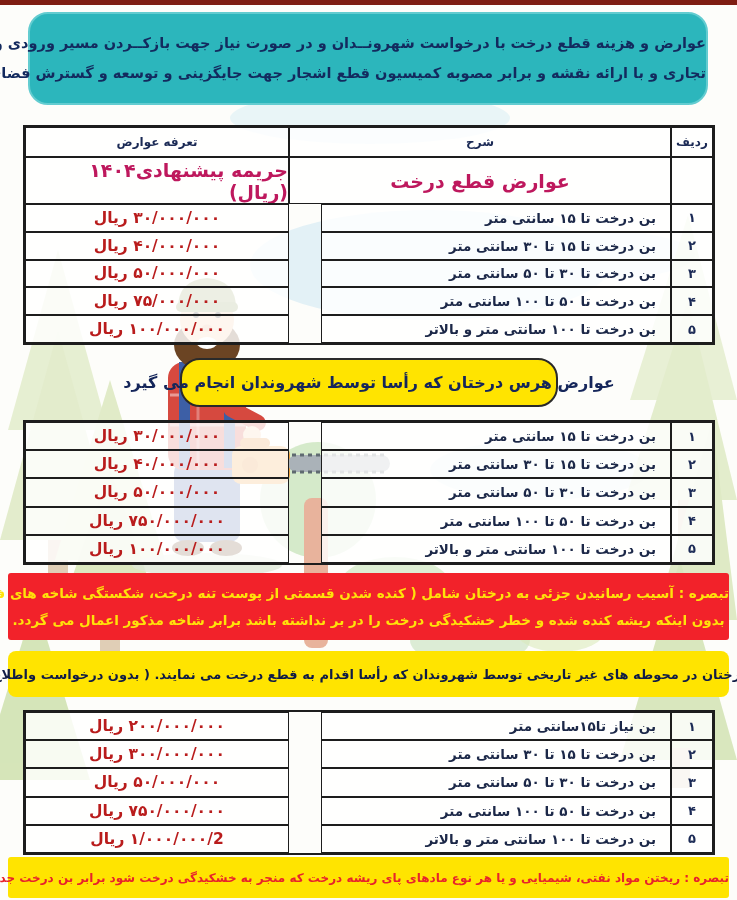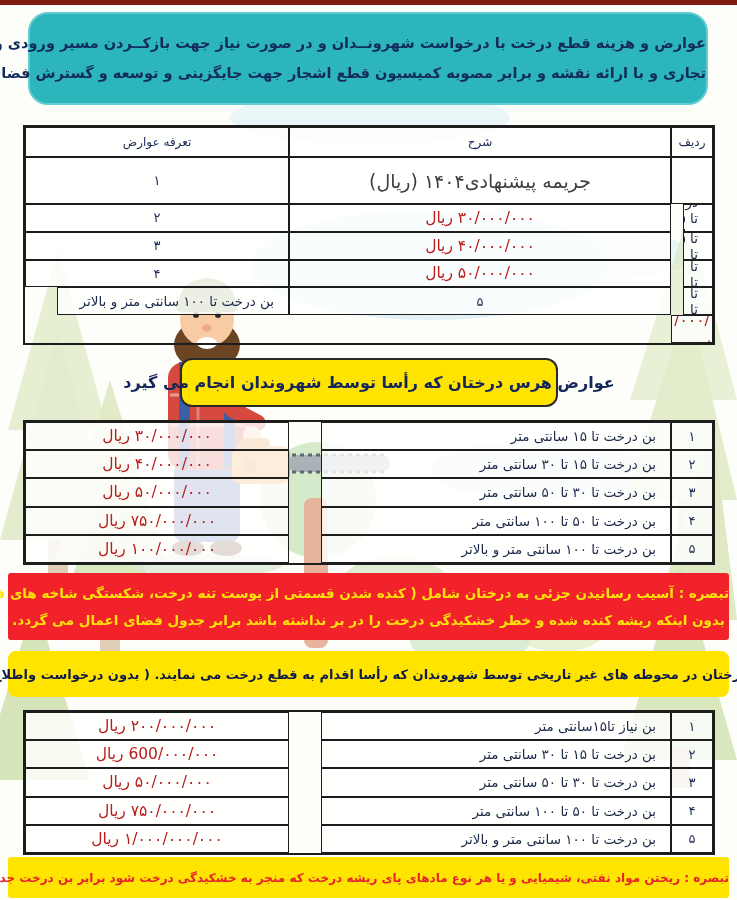--- a/index.html
+++ b/index.html
@@ -28,32 +28,32 @@
     left:23px;width:692px;box-sizing:border-box;display:grid;
     grid-template-columns:42px 382px 1fr;direction:rtl;
     border:2px solid #1d1d1d;
   }
   .tbl1{top:125px;height:220px;grid-template-rows:30px 47px repeat(5,1fr);}
   .tbl2{top:420px;height:145px;grid-template-rows:repeat(5,1fr);}
   .tbl3{top:710px;height:145px;grid-template-rows:repeat(5,1fr);}
   .cell{
     box-sizing:border-box;border:1px solid #1d1d1d;background:rgba(255,255,255,0.82);
     display:flex;align-items:center;justify-content:center;
-    color:#1b2a55;font-weight:normal;overflow:hidden;
+    color:#1b2a55;font-weight:bold;overflow:hidden;
   }
   .c-h-sm{font-size:12px;}
-  .c-h-lg{font-size:19px;color:#404040;}
+  .c-h-lg{font-size:19px;color:#be185d;}
   .c-no{font-size:13px;}
   .c-desc{justify-content:flex-start;padding:0 14px;font-size:13.5px;text-align:right;color:#1c2848;margin-left:32px;}
   .c-val{font-size:15.5px;color:#b91c1c;}
 
   
   .prune-banner{
     top:358px;left:180px;width:378px;height:49px;box-sizing:border-box;
-    background:#ffe400;border:2px solid #2a2a2a;border-radius:12px;
+    background:#ffe400;border:2px solid #2a2a2a;border-radius:20px;
     display:flex;align-items:center;justify-content:center;
     color:#15265a;font-weight:bold;font-size:16px;white-space:nowrap;
   }
 
   
   .red-note{
     top:573px;left:8px;width:721px;height:67px;box-sizing:border-box;
     background:#f2222a;border-radius:3px;
     display:flex;flex-direction:column;justify-content:center;gap:4px;
     text-align:center;color:#ffe20a;font-weight:bold;font-size:13.5px;
@@ -163,36 +163,38 @@
     <div>عوارض و هزینه قطع درخت با درخواست شهرونــدان و در صورت نیاز جهت بازکــردن مسیر ورودی واحد مسکونی</div>
     <div>تجاری و با ارائه نقشه و برابر مصوبه کمیسیون قطع اشجار جهت جایگزینی و توسعه و گسترش فضای سبز در سال ۱۴۰۴</div>
   </div>
 
   <div class="layer tbl tbl1">
     <div class="cell c-h-sm">ردیف</div>
     <div class="cell c-h-sm">شرح</div>
     <div class="cell c-h-sm">تعرفه عوارض</div>
 
     <div class="cell"></div>
+    <div class="cell c-h-lg">عوارض قطع درخت</div>
     <div class="cell c-h-lg">جریمه پیشنهادی۱۴۰۴ (ریال)</div>
 
     <div class="cell c-no">۱</div>
     <div class="cell c-desc">بن درخت تا ۱۵ سانتی متر</div>
     <div class="cell c-val">۳۰/۰۰۰/۰۰۰ ریال</div>
 
     <div class="cell c-no">۲</div>
     <div class="cell c-desc">بن درخت تا ۱۵ تا ۳۰ سانتی متر</div>
     <div class="cell c-val">۴۰/۰۰۰/۰۰۰ ریال</div>
 
     <div class="cell c-no">۳</div>
     <div class="cell c-desc">بن درخت تا ۳۰ تا ۵۰ سانتی متر</div>
     <div class="cell c-val">۵۰/۰۰۰/۰۰۰ ریال</div>
 
     <div class="cell c-no">۴</div>
     <div class="cell c-desc">بن درخت تا ۵۰ تا ۱۰۰ سانتی متر</div>
+    <div class="cell c-val">۷۵/۰۰۰/۰۰۰ ریال</div>
 
     <div class="cell c-no">۵</div>
     <div class="cell c-desc">بن درخت تا ۱۰۰ سانتی متر و بالاتر</div>
     <div class="cell c-val">۱۰۰/۰۰۰/۰۰۰ ریال</div>
   </div>
 
   <div class="layer prune-banner">عوارض هرس درختان که رأسا توسط شهروندان انجام می گیرد</div>
 
   <div class="layer tbl tbl2">
     <div class="cell c-no">۱</div>
@@ -211,44 +213,44 @@
     <div class="cell c-desc">بن درخت تا ۵۰ تا ۱۰۰ سانتی متر</div>
     <div class="cell c-val">۷۵۰/۰۰۰/۰۰۰ ریال</div>
 
     <div class="cell c-no">۵</div>
     <div class="cell c-desc">بن درخت تا ۱۰۰ سانتی متر و بالاتر</div>
     <div class="cell c-val">۱۰۰/۰۰۰/۰۰۰ ریال</div>
   </div>
 
   <div class="layer red-note">
     <div>تبصره : آسیب رسانیدن جزئی به درختان شامل ( کنده شدن قسمتی از پوست تنه درخت، شکستگی شاخه های فرعی، کج شدن درخت)</div>
-    <div>بدون اینکه ریشه کنده شده و خطر خشکیدگی درخت را در بر نداشته باشد برابر جدول فضای اعمال می گردد.</div>
+    <div>بدون اینکه ریشه کنده شده و خطر خشکیدگی درخت را در بر نداشته باشد برابر شاخه مذکور اعمال می گردد.</div>
   </div>
 
   <div class="layer fine-banner">جریمه قطع درختان در محوطه های غیر تاریخی توسط شهروندان که رأسا اقدام به قطع درخت می نمایند. ( بدون درخواست واطلاع شهروندان )</div>
 
   <div class="layer tbl tbl3">
     <div class="cell c-no">۱</div>
     <div class="cell c-desc">بن نیاز تا۱۵سانتی متر</div>
     <div class="cell c-val">۲۰۰/۰۰۰/۰۰۰ ریال</div>
 
     <div class="cell c-no">۲</div>
     <div class="cell c-desc">بن درخت تا ۱۵ تا ۳۰ سانتی متر</div>
-    <div class="cell c-val">600/۰۰۰/۰۰۰ ریال</div>
+    <div class="cell c-val">۳۰۰/۰۰۰/۰۰۰ ریال</div>
 
     <div class="cell c-no">۳</div>
     <div class="cell c-desc">بن درخت تا ۳۰ تا ۵۰ سانتی متر</div>
     <div class="cell c-val">۵۰/۰۰۰/۰۰۰ ریال</div>
 
     <div class="cell c-no">۴</div>
     <div class="cell c-desc">بن درخت تا ۵۰ تا ۱۰۰ سانتی متر</div>
     <div class="cell c-val">۷۵۰/۰۰۰/۰۰۰ ریال</div>
 
     <div class="cell c-no">۵</div>
     <div class="cell c-desc">بن درخت تا ۱۰۰ سانتی متر و بالاتر</div>
-    <div class="cell c-val">۱/۰۰۰/۰۰۰/۰۰۰ ریال</div>
+    <div class="cell c-val">۱/۰۰۰/۰۰۰/2 ریال</div>
   </div>
 
   <div class="layer bottom-note">
     <div>تبصره : ریختن مواد نفتی، شیمیایی و یا هر نوع مادهای پای ریشه درخت که منجر به خشکیدگی درخت شود برابر بن درخت جدول مذکور به معنای</div>
   </div>
 
 </div>
 
 </body></html>

